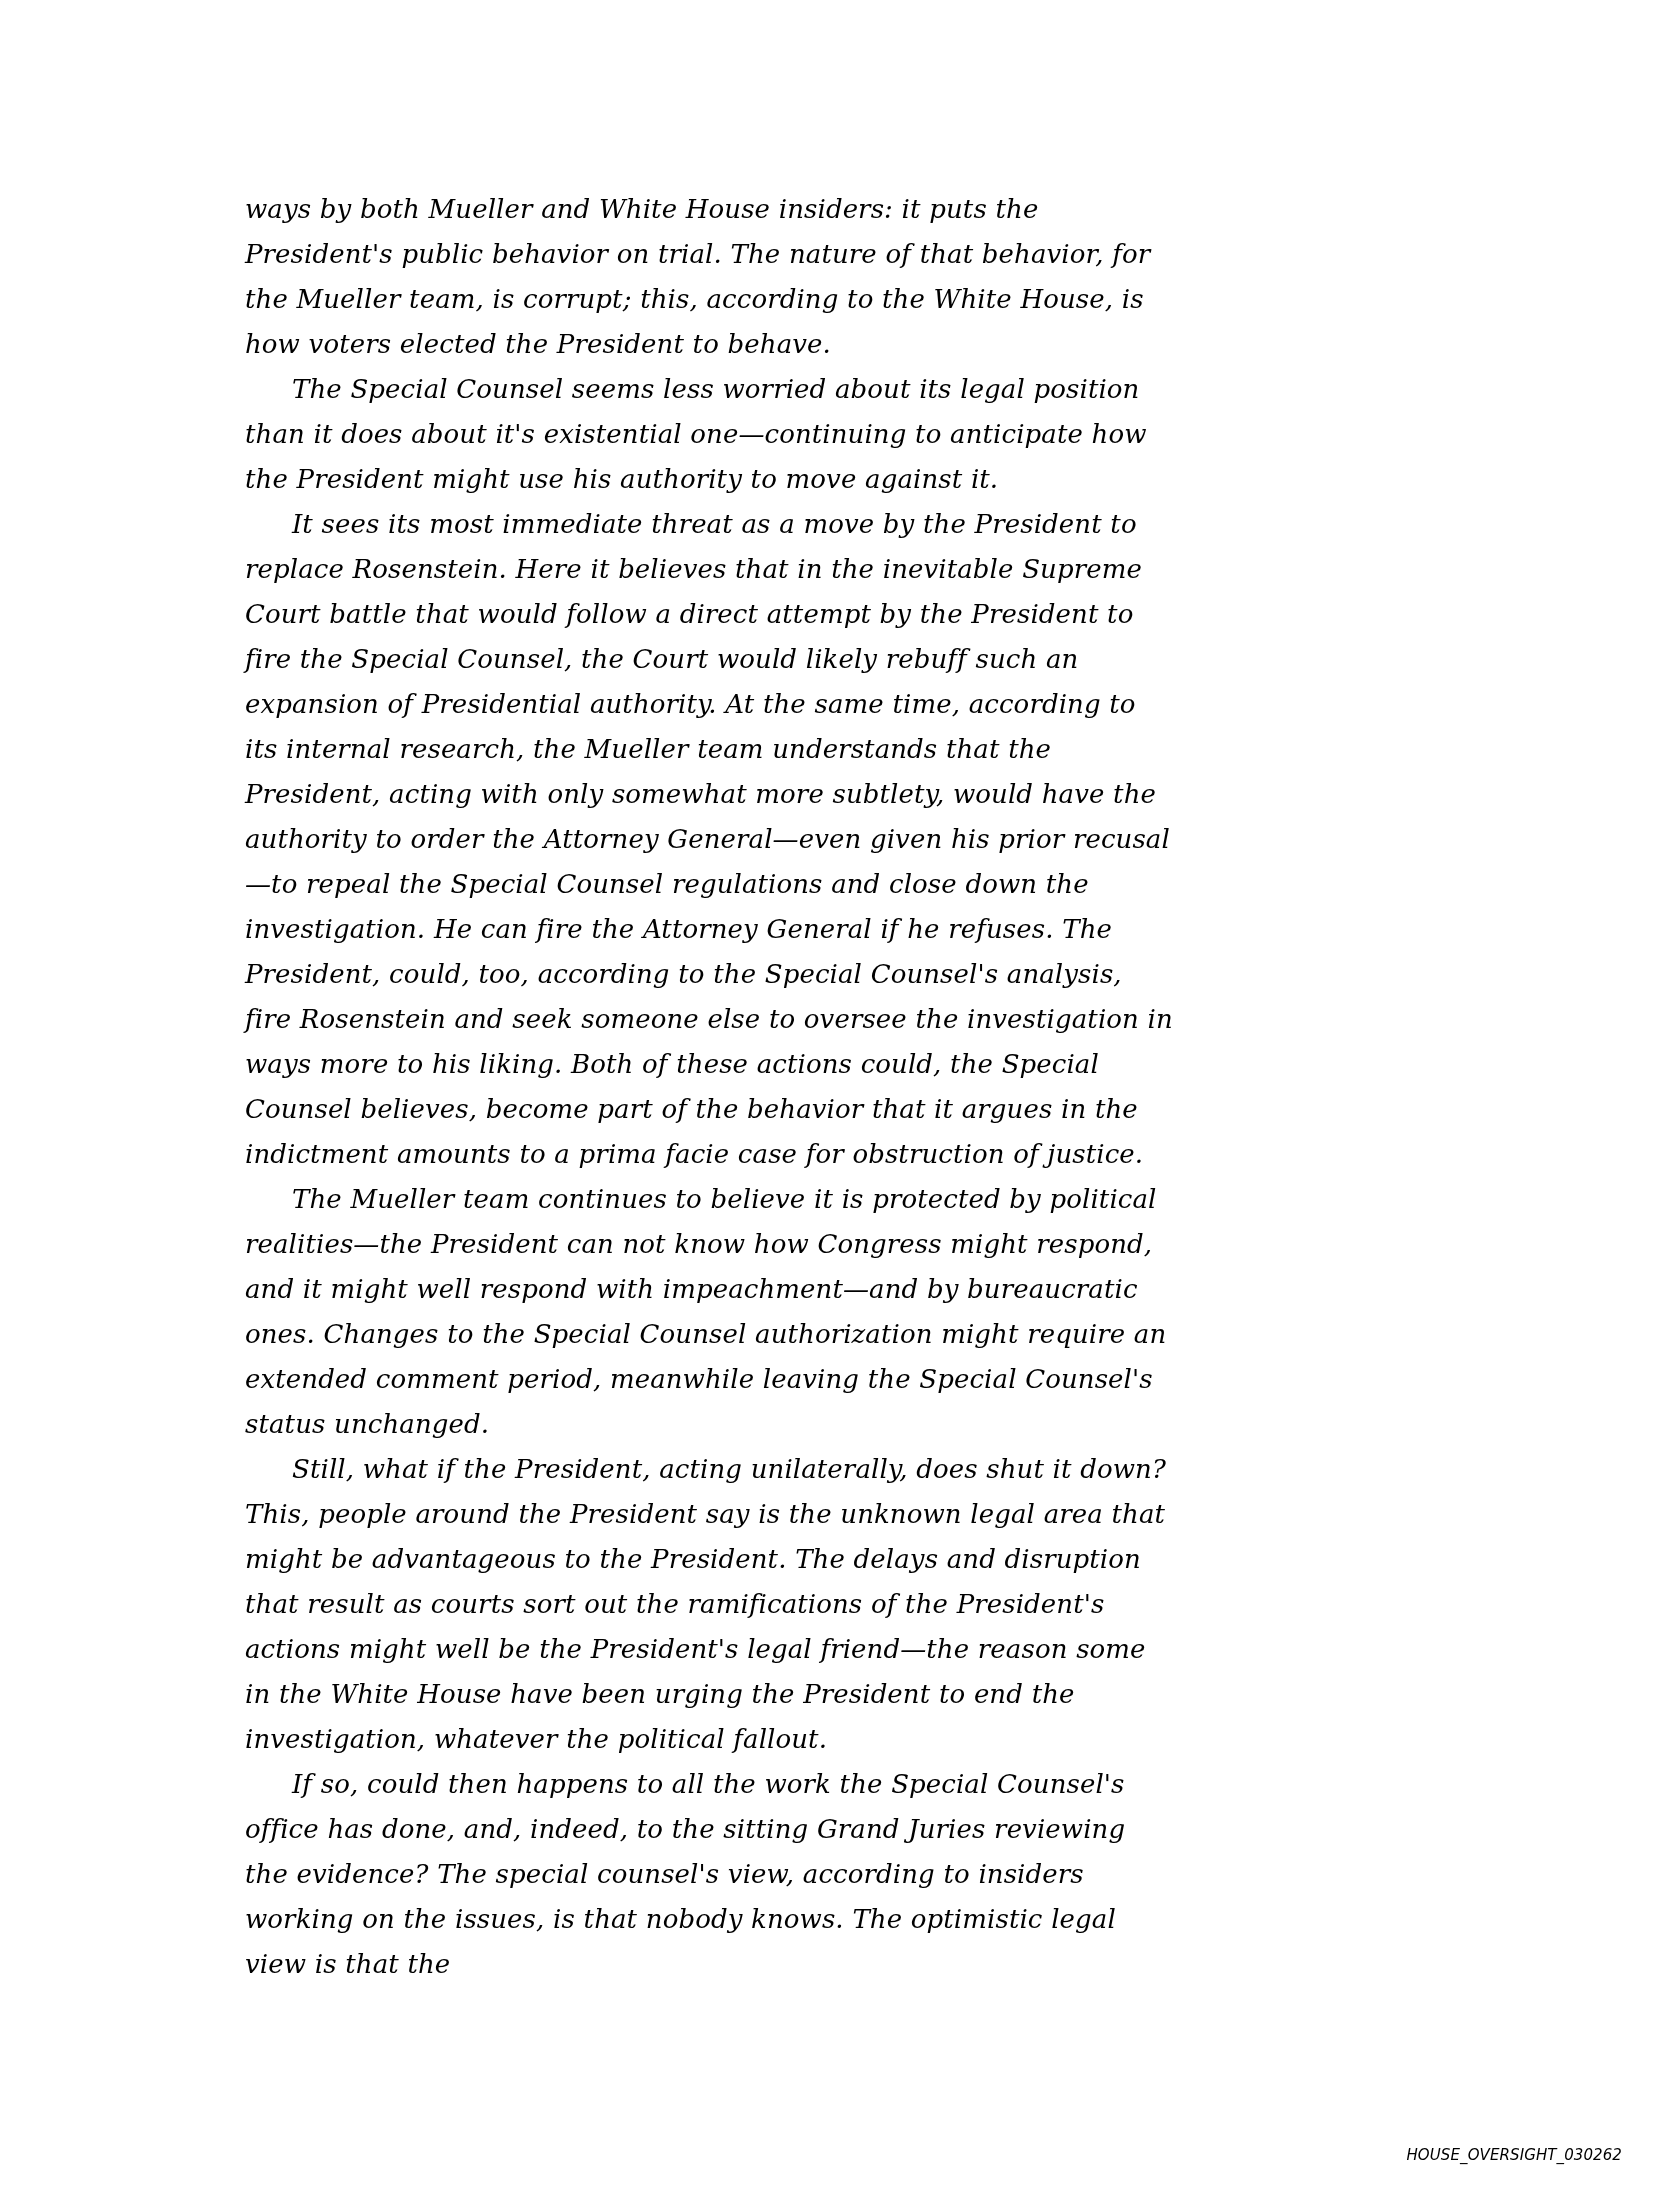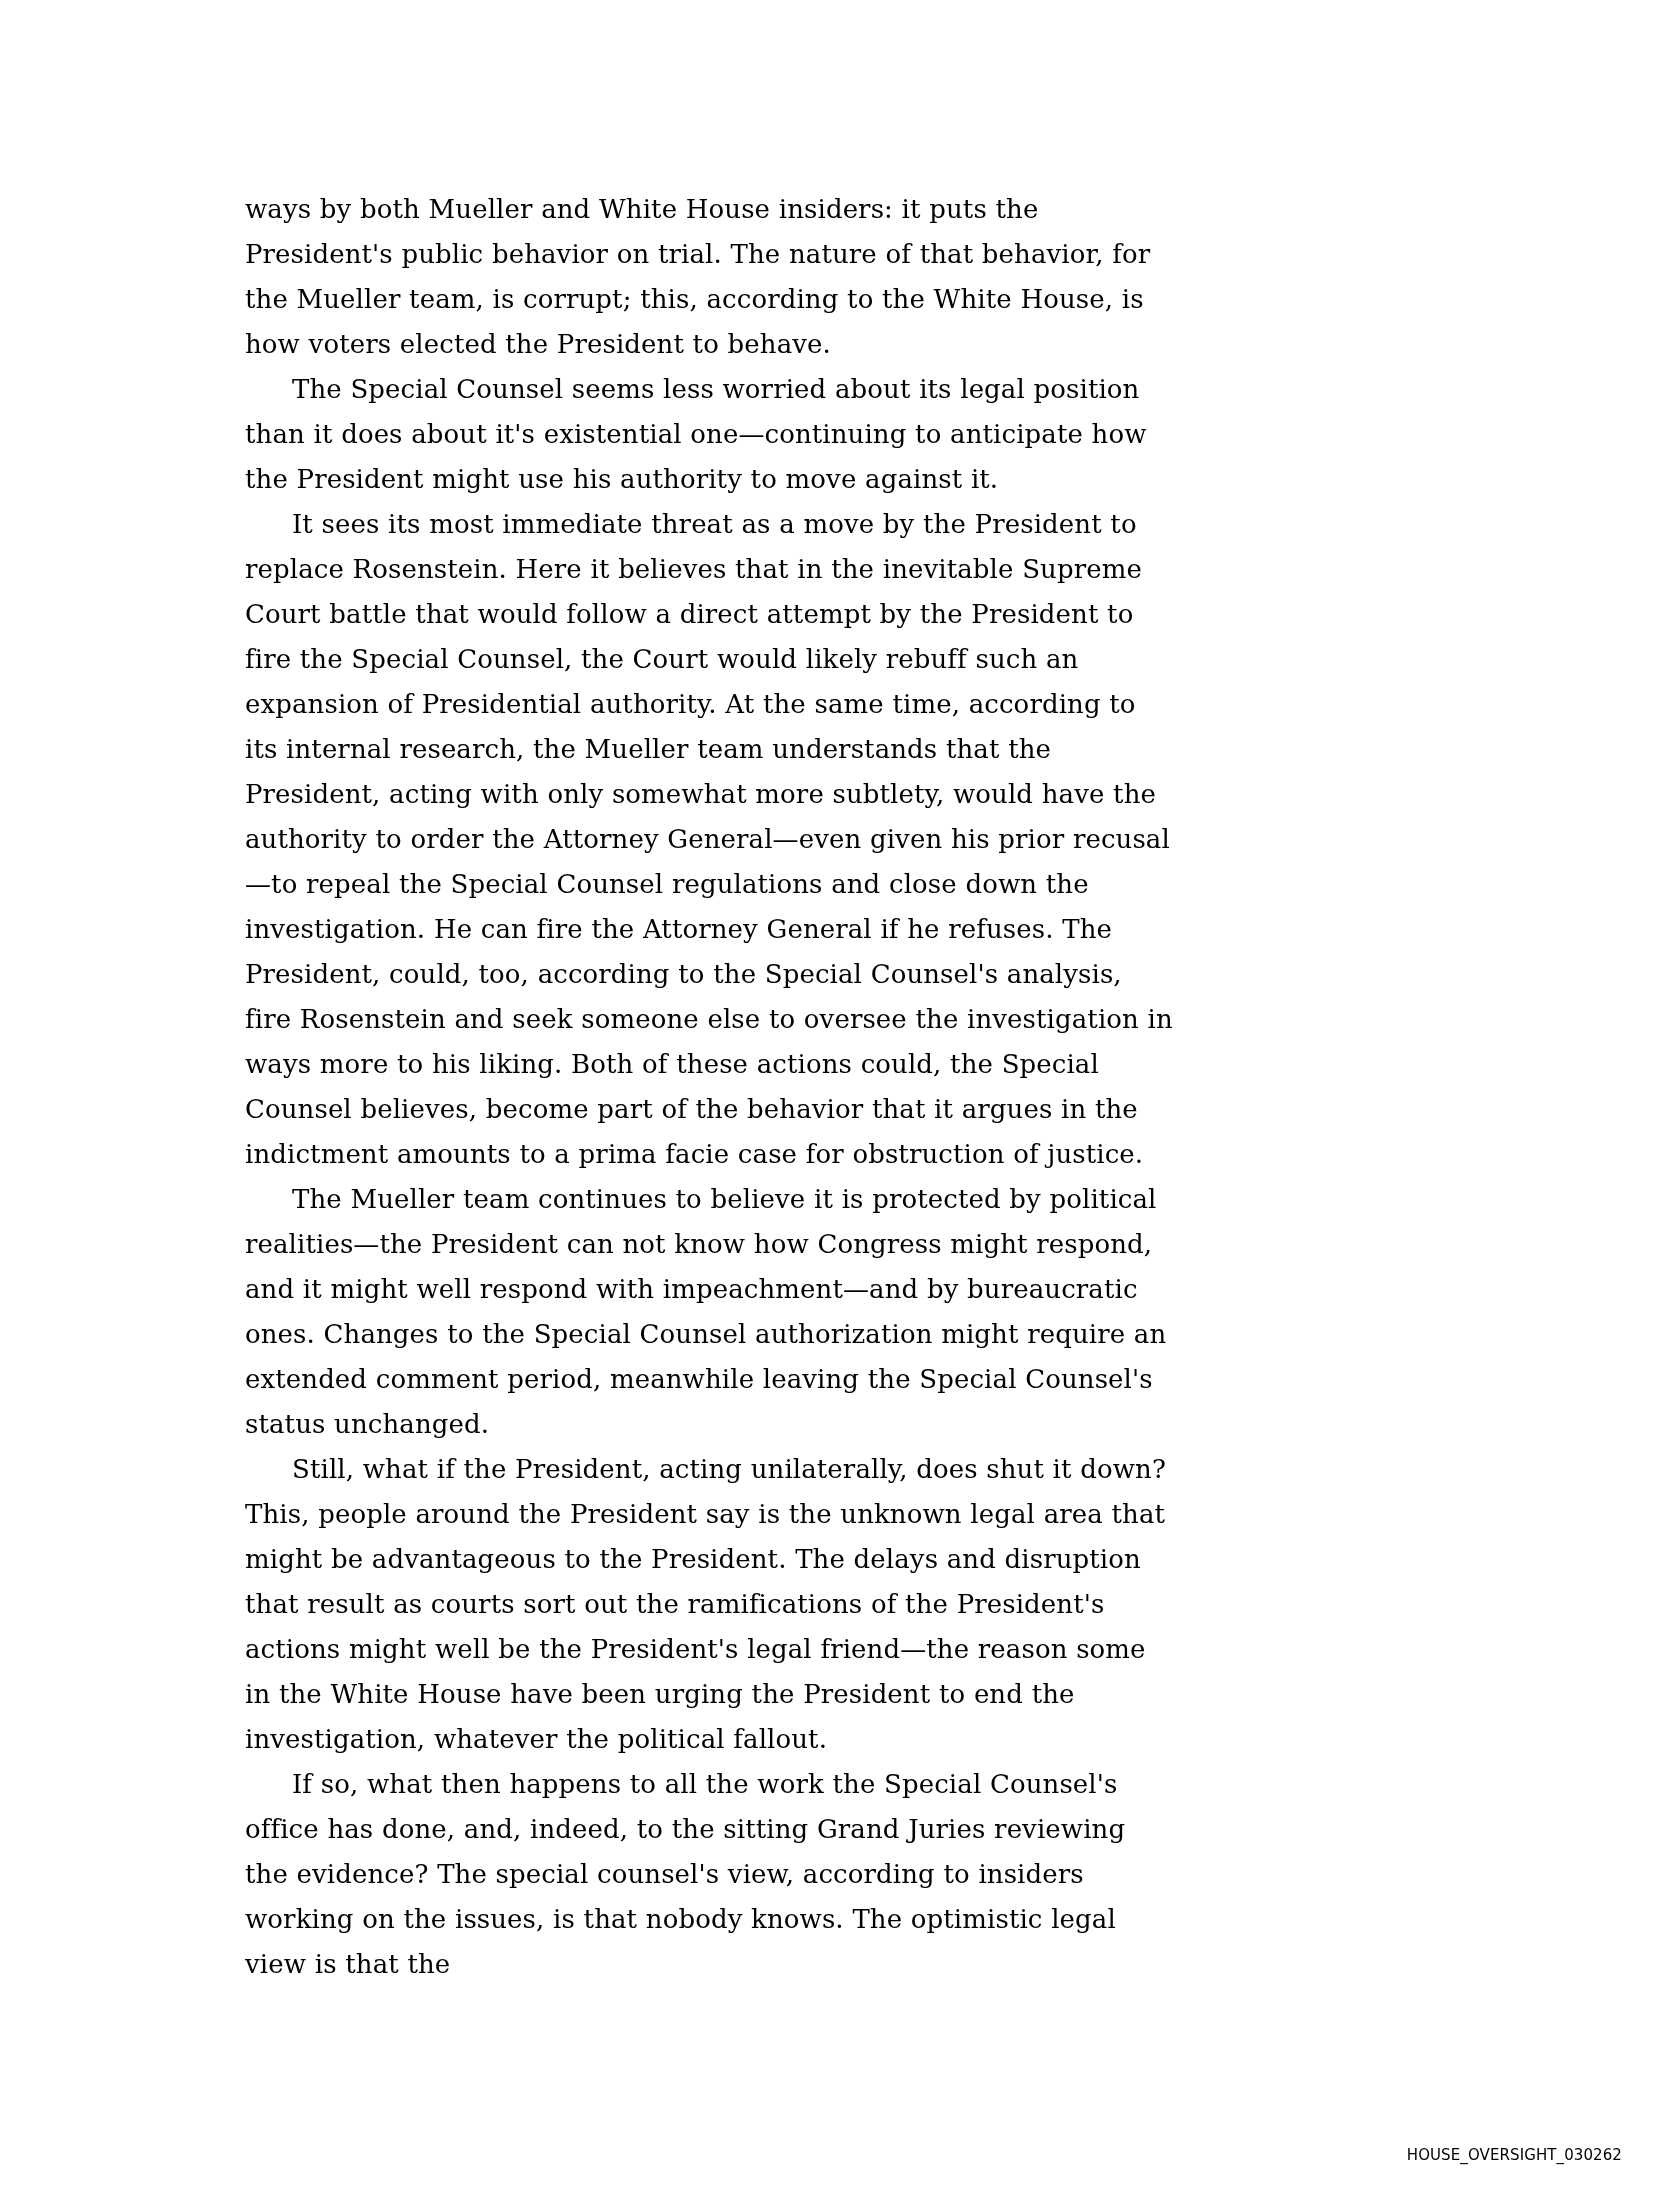--- a/index.html
+++ b/index.html
@@ -11,20 +11,21 @@
     font-family: "DejaVu Serif", "Liberation Serif", serif;
     color: #000000;
   }
   .page {
     position: relative;
     width: 1669px;
     height: 2205px;
     background: #ffffff;
     box-sizing: border-box;
     overflow: hidden;
+    font-style: italic;
   }
   .text-column {
     position: absolute;
     left: 245px;
     top: 187px;
     width: 929px;
   }
   .para {
     font-size: 26px;
     line-height: 45px;
@@ -51,19 +52,19 @@
 <body>
 
 <div class="page">
 
   <div class="text-column">
     <p class="para">ways by both Mueller and White House insiders: it puts the President's public behavior on trial. The nature of that behavior, for the Mueller team, is corrupt; this, according to the White House, is how voters elected the President to behave.</p>
     <p class="para indent">The Special Counsel seems less worried about its legal position than it does about it's existential one—continuing to anticipate how the President might use his authority to move against it.</p>
     <p class="para indent">It sees its most immediate threat as a move by the President to replace Rosenstein. Here it believes that in the inevitable Supreme Court battle that would follow a direct attempt by the President to fire the Special Counsel, the Court would likely rebuff such an expansion of Presidential authority. At the same time, according to its internal research, the Mueller team understands that the President, acting with only somewhat more subtlety, would have the authority to order the Attorney General—even given his prior recusal—to repeal the Special Counsel regulations and close down the investigation. He can fire the Attorney General if he refuses. The President, could, too, according to the Special Counsel's analysis, fire Rosenstein and seek someone else to oversee the investigation in ways more to his liking. Both of these actions could, the Special Counsel believes, become part of the behavior that it argues in the indictment amounts to a prima facie case for obstruction of justice.</p>
     <p class="para indent">The Mueller team continues to believe it is protected by political realities—the President can not know how Congress might respond, and it might well respond with impeachment—and by bureaucratic ones. Changes to the Special Counsel authorization might require an extended comment period, meanwhile leaving the Special Counsel's status unchanged.</p>
     <p class="para indent">Still, what if the President, acting unilaterally, does shut it down? This, people around the President say is the unknown legal area that might be advantageous to the President. The delays and disruption that result as courts sort out the ramifications of the President's actions might well be the President's legal friend—the reason some in the White House have been urging the President to end the investigation, whatever the political fallout.</p>
-    <p class="para indent">If so, what then happens to all the work the Special Counsel's office has done, and, indeed, to the sitting Grand Juries reviewing the evidence? The special counsel's view, according to insiders working on the issues, is that nobody knows. The optimistic legal view is that the</p>
+    <p class="para indent">If so, could then happens to all the work the Special Counsel's office has done, and, indeed, to the sitting Grand Juries reviewing the evidence? The special counsel's view, according to insiders working on the issues, is that nobody knows. The optimistic legal view is that the</p>
   </div>
 
   <div class="bates">HOUSE_OVERSIGHT_030262</div>
 
 </div>
 
 
 </body></html>

